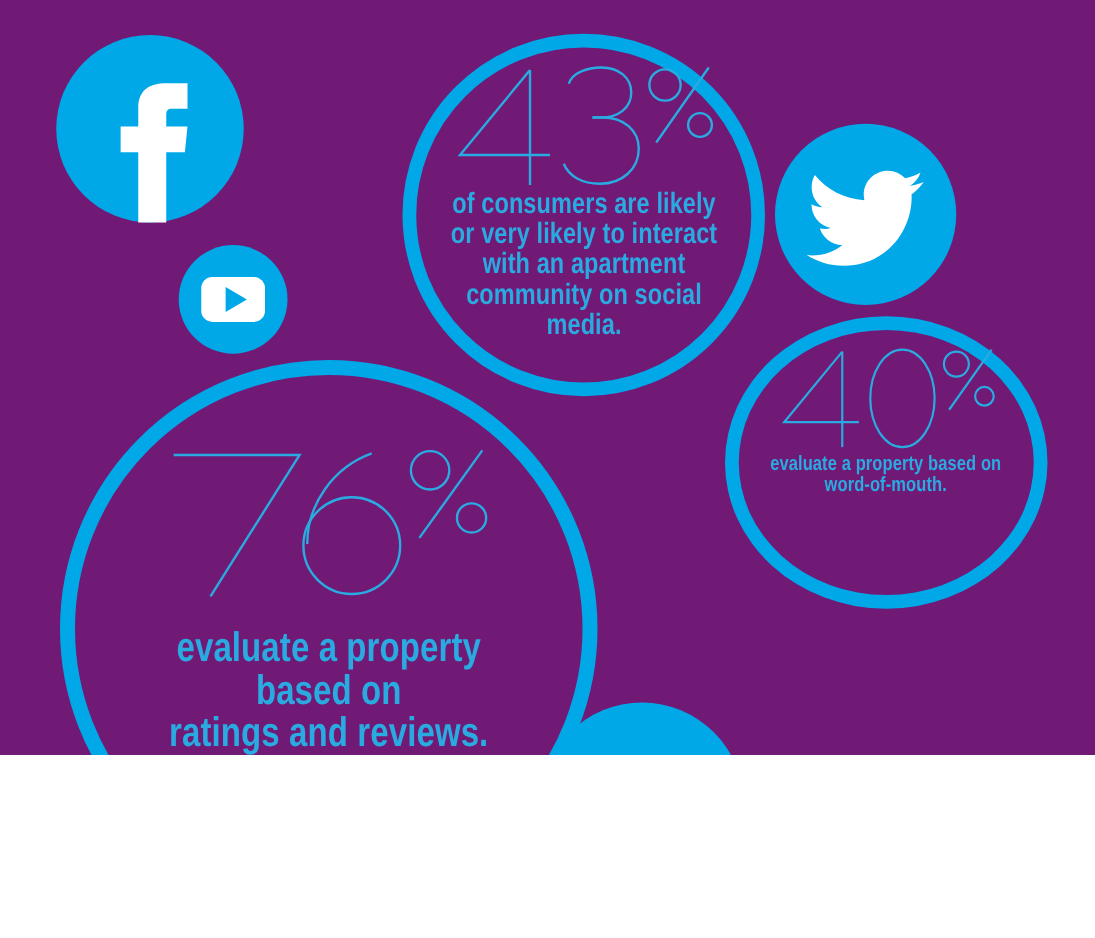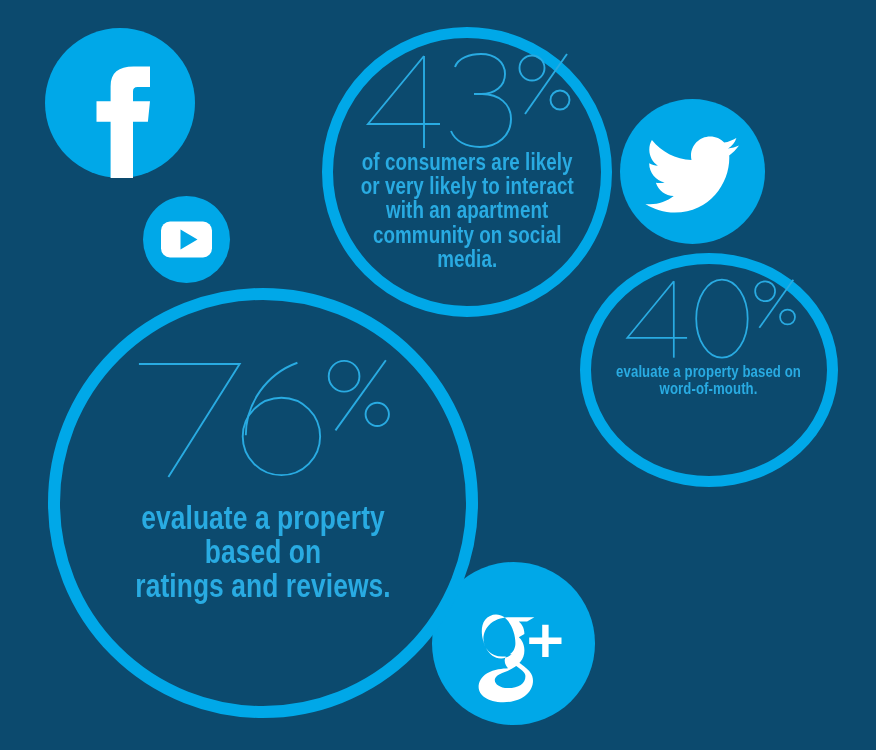--- a/index.html
+++ b/index.html
@@ -6,22 +6,22 @@
     margin: 0;
     padding: 0;
     background: #ffffff;
   }
   body {
     font-family: "Liberation Sans", sans-serif;
   }
   #stage {
     position: relative;
     width: 876px;
-    height: 750px;
-    background: #0c4a6e;
+    height: 604px;
+    background: #701a75;
     overflow: hidden;
   }
 
   
   .social {
     position: absolute;
     border-radius: 50%;
     background: #00a8e8;
     display: flex;
     align-items: center;

